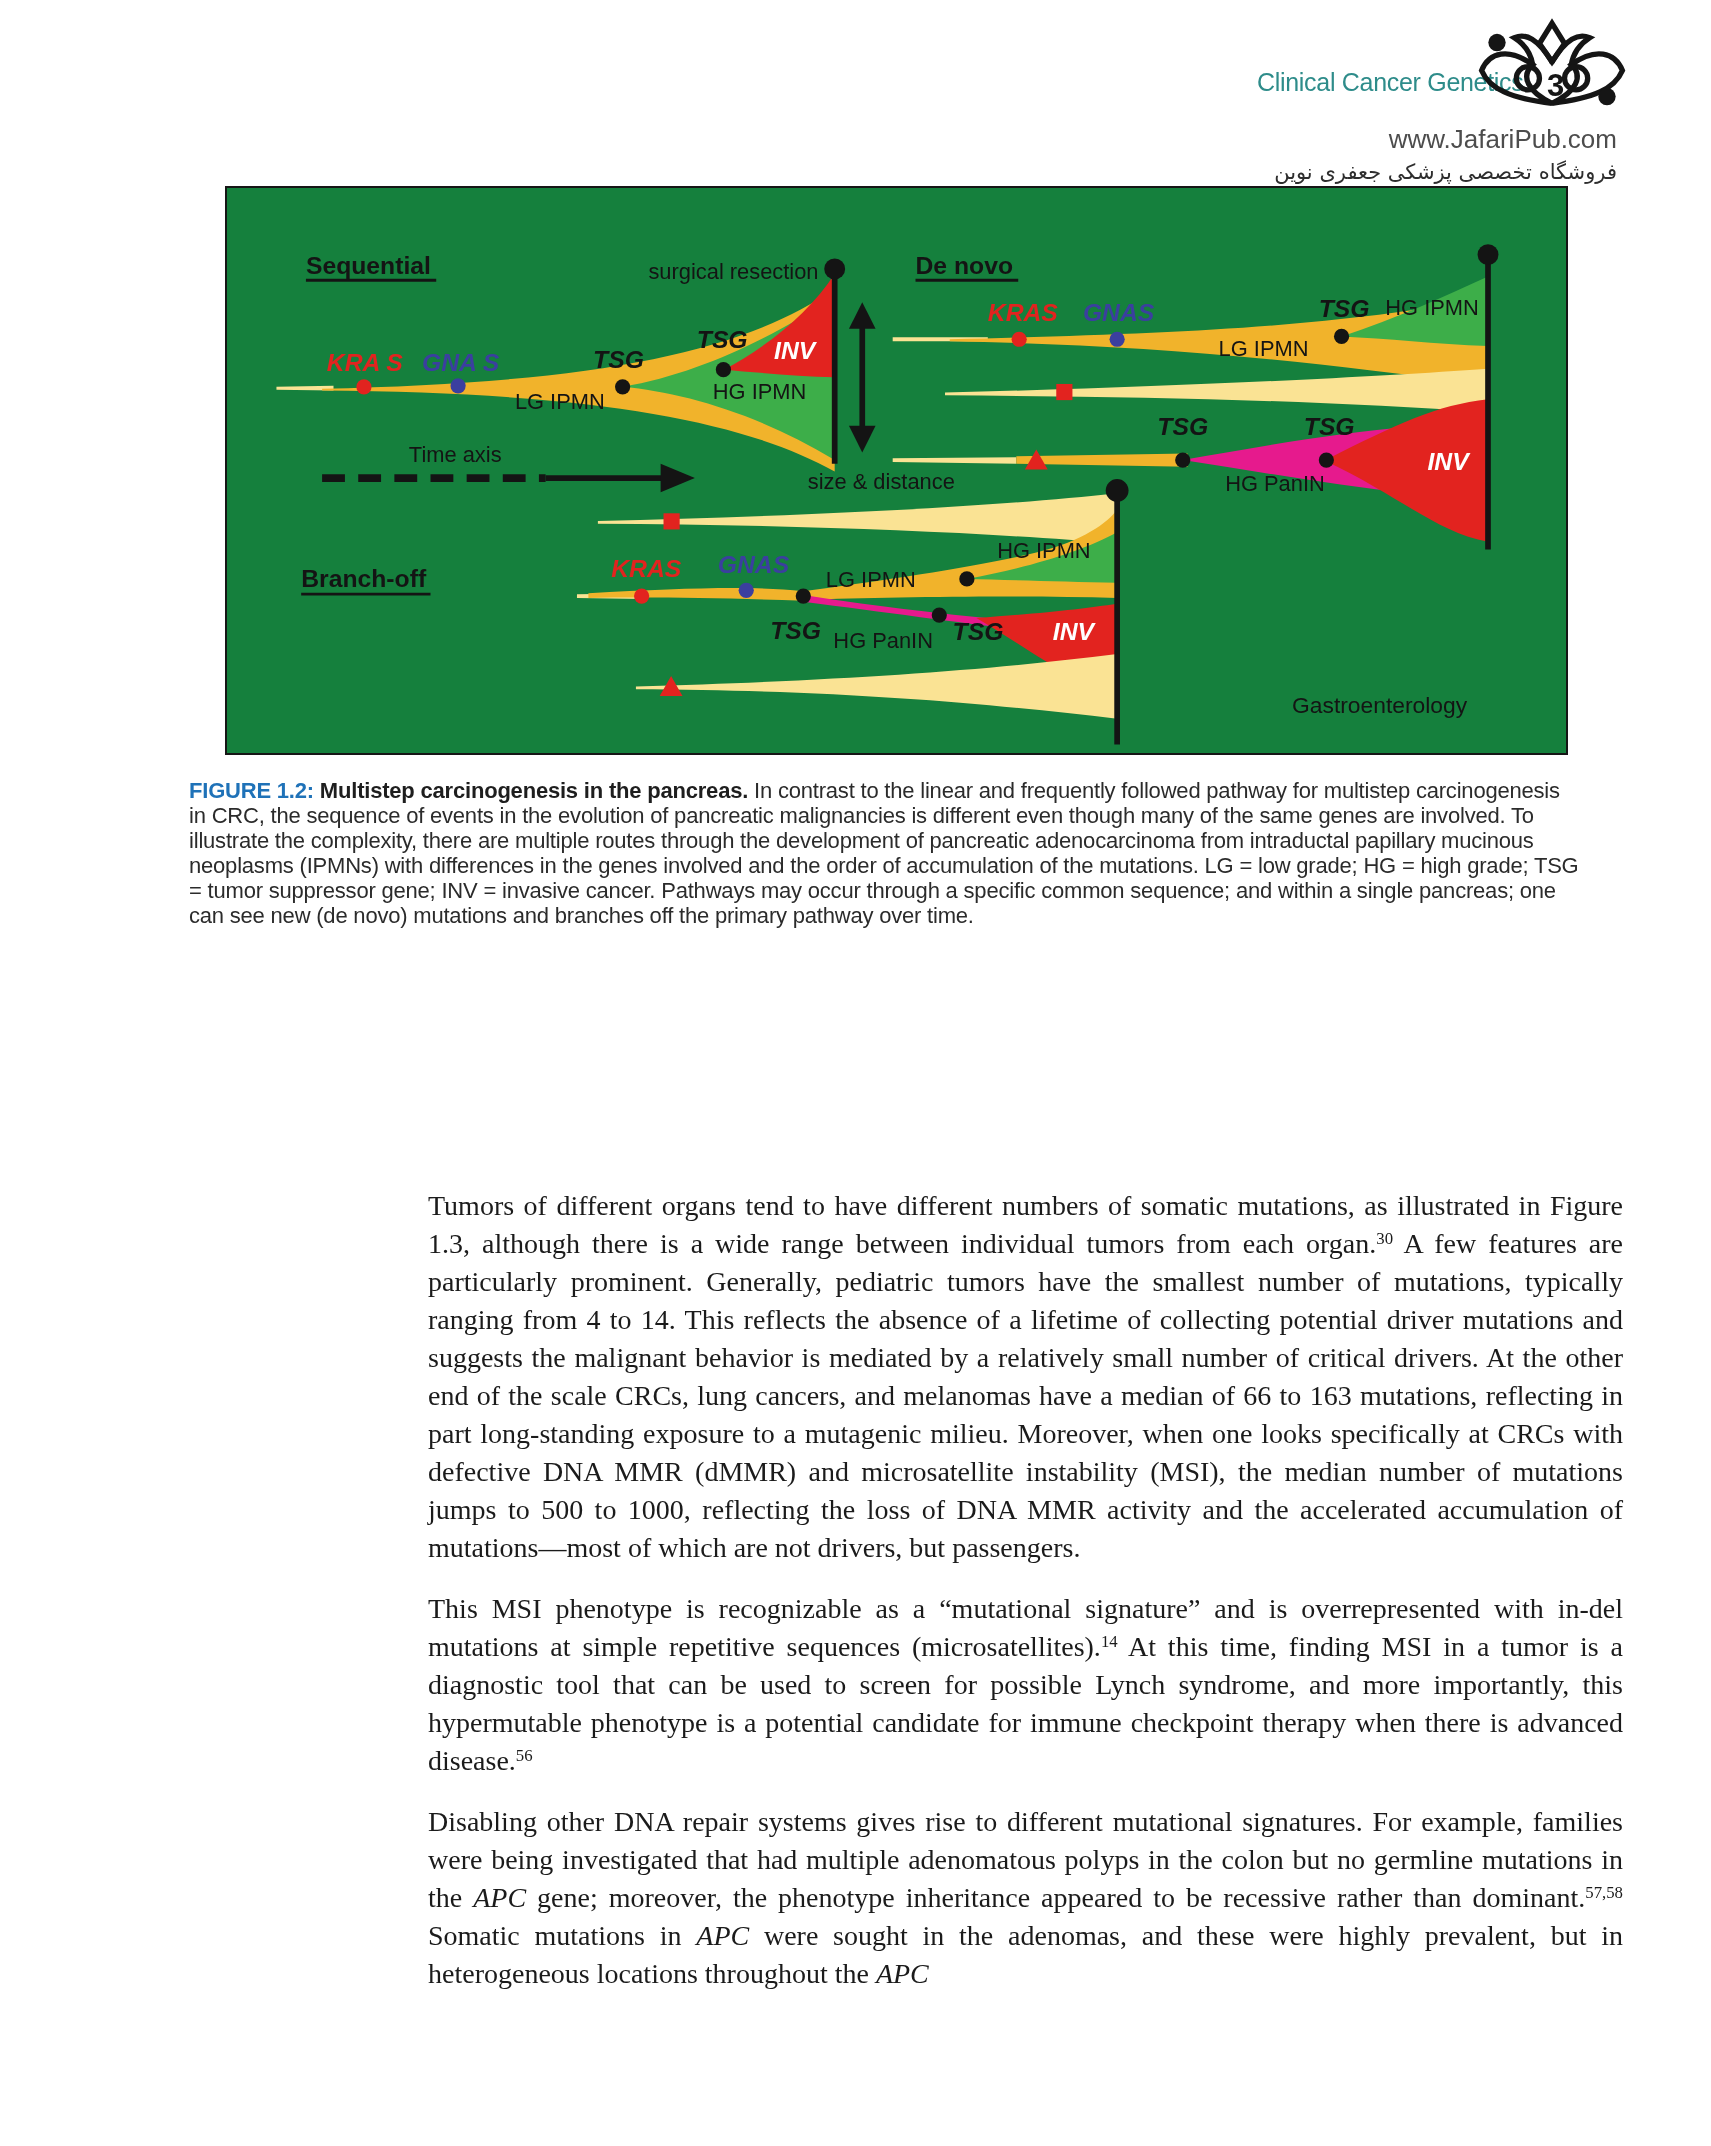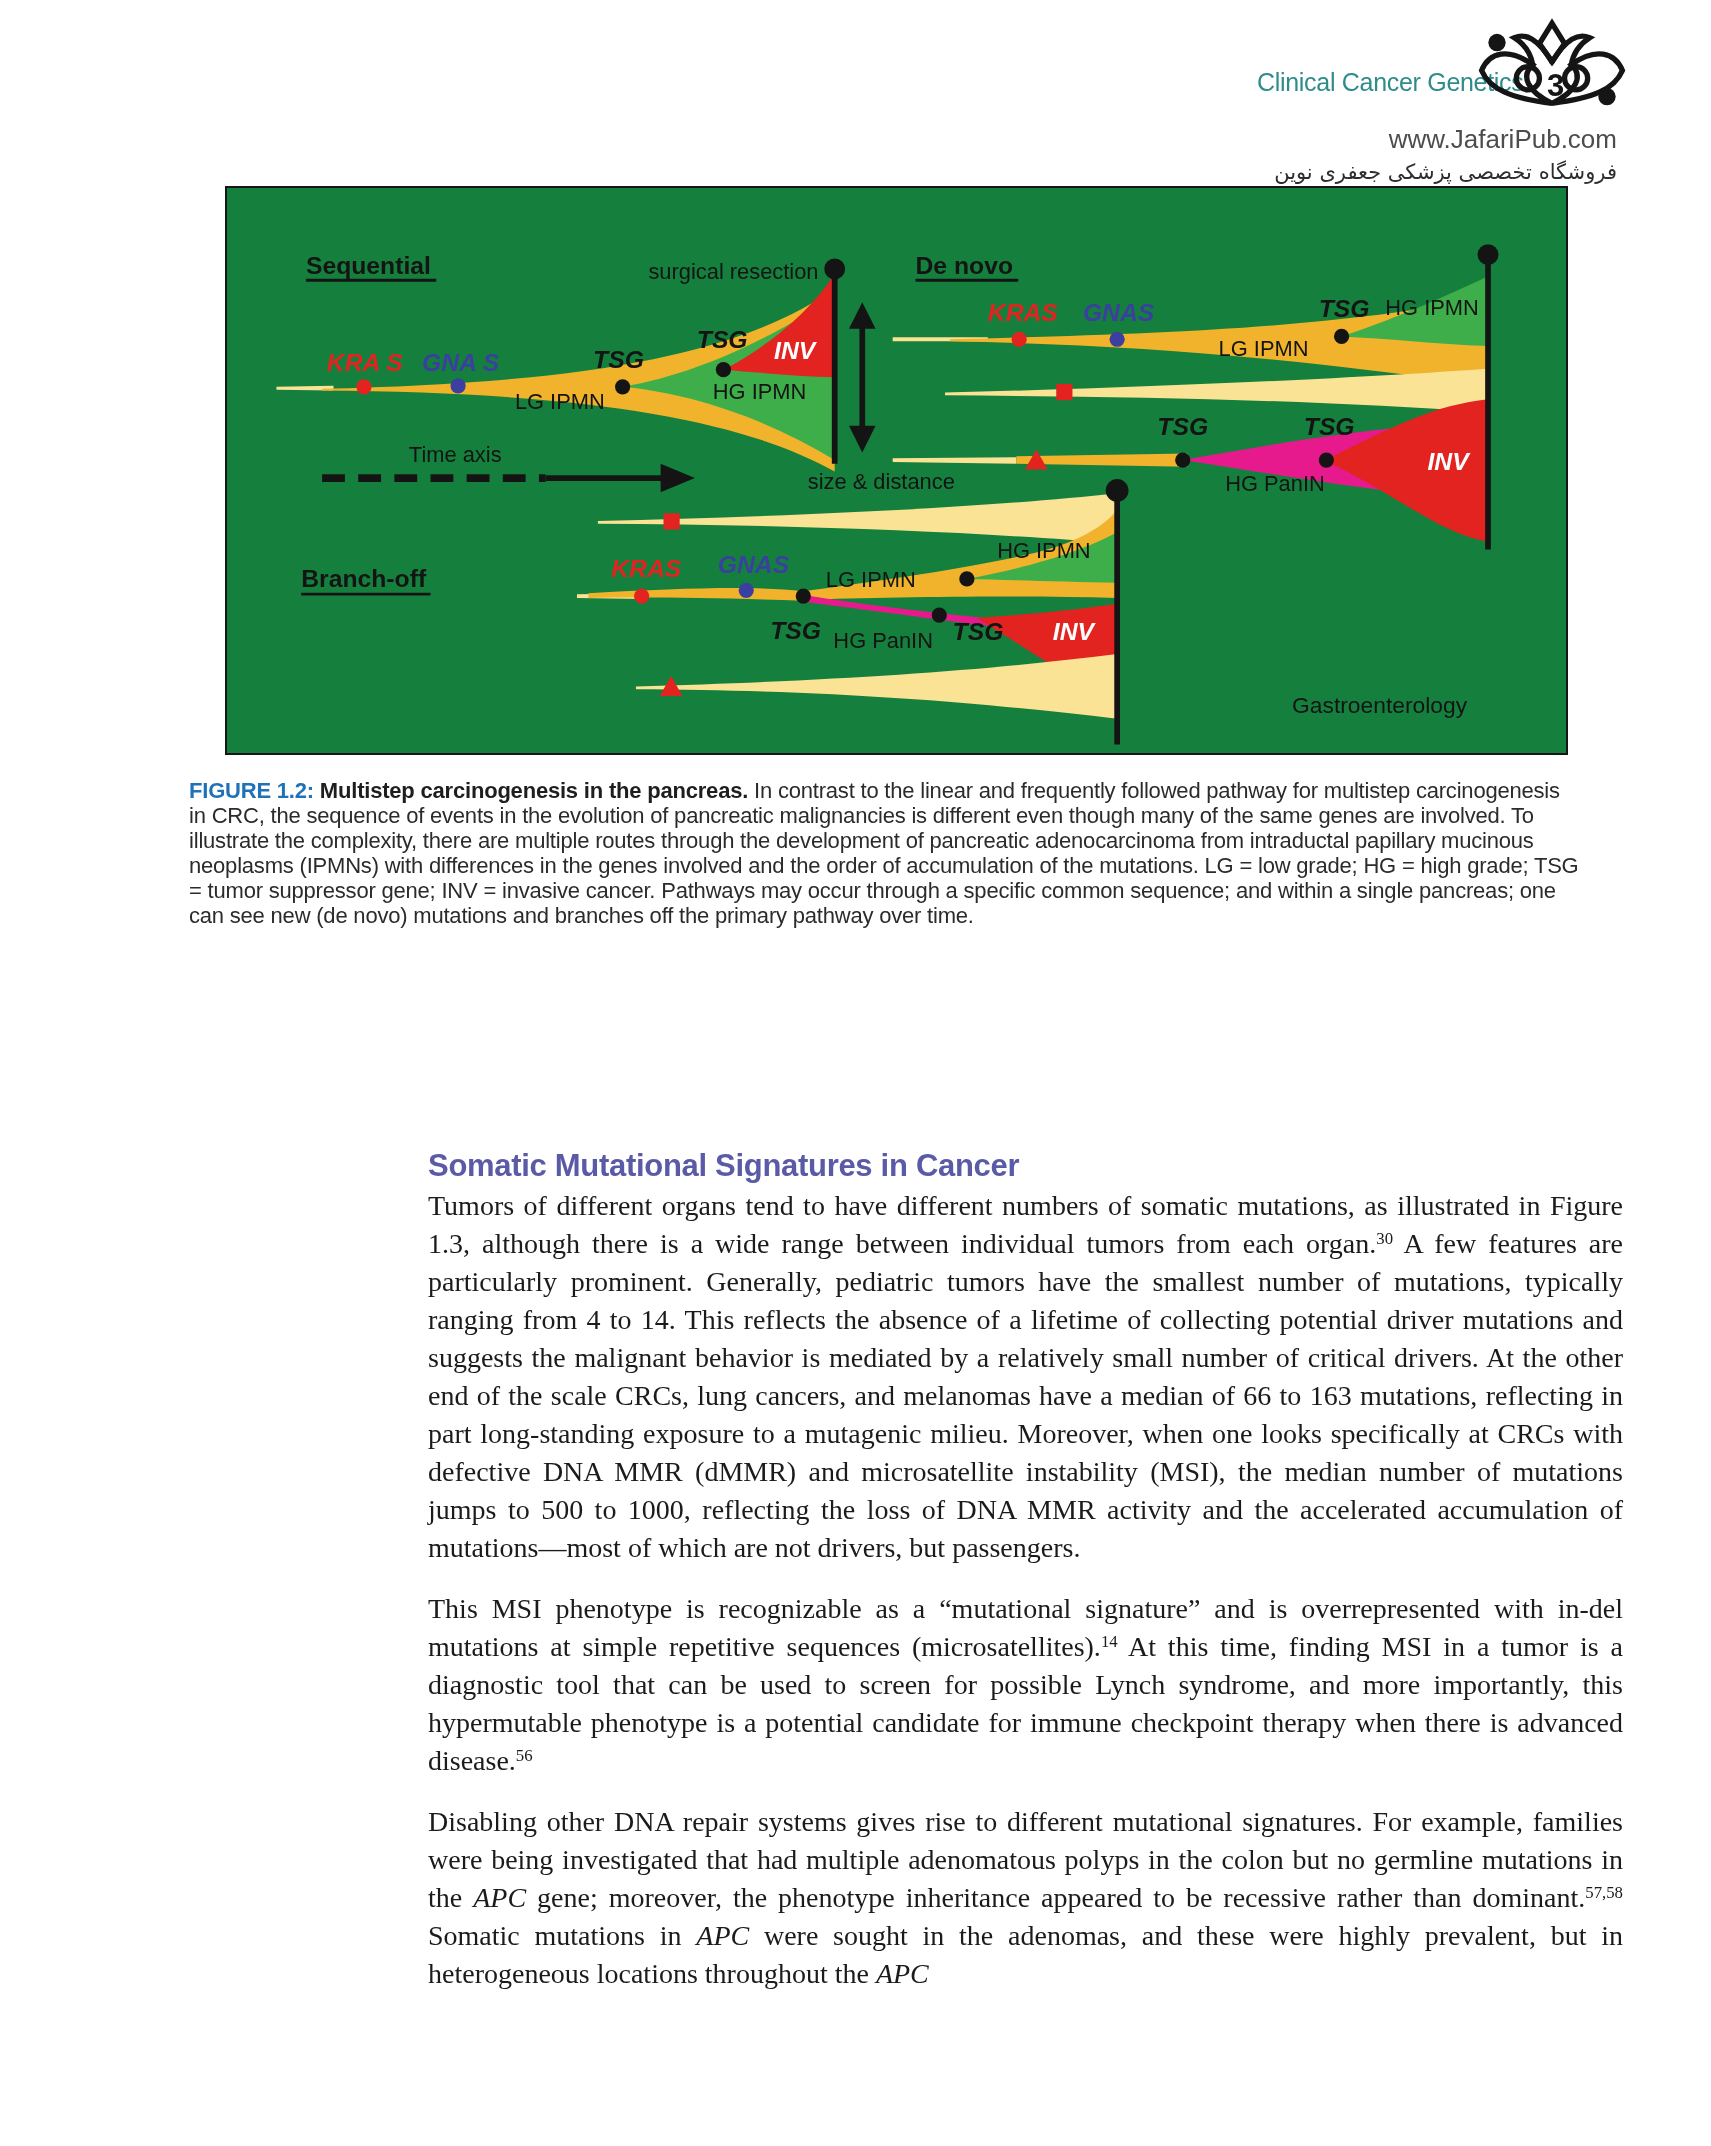--- a/index.html
+++ b/index.html
@@ -189,21 +189,20 @@
         <line x1="936" y1="318" x2="936" y2="585" stroke="#141414" stroke-width="6"></line>
         <circle cx="936" cy="318" r="12" class="ink"></circle>
       </g>
 
       <text x="1212" y="552" text-anchor="middle" class="t-journal">Gastroenterology</text>
     </svg>
   </div>
 
   <div class="caption"><span class="cap-label">FIGURE 1.2: </span><span class="cap-bold">Multistep carcinogenesis in the pancreas. </span><span>In contrast to the linear and frequently followed pathway for multistep carcinogenesis in CRC, the sequence of events in the evolution of pancreatic malignancies is different even though many of the same genes are involved. To illustrate the complexity, there are multiple routes through the development of pancreatic adenocarcinoma from intraductal papillary mucinous neoplasms (IPMNs) with differences in the genes involved and the order of accumulation of the mutations. LG = low grade; HG = high grade; TSG = tumor suppressor gene; INV = invasive cancer. Pathways may occur through a specific common sequence; and within a single pancreas; one can see new (de novo) mutations and branches off the primary pathway over time.</span></div>
 
-  <h2 class="section-heading">Somatic Mutational Signatures in Cancer</h2>
 
   <div class="bodytext">
     <p><span>Tumors of different organs tend to have different numbers of somatic mutations, as illustrated in Figure 1.3, although there is a wide range between individual tumors from each organ.</span><sup>30</sup><span> A few features are particularly prominent. Generally, pediatric tumors have the smallest number of mutations, typically ranging from 4 to 14. This reflects the absence of a lifetime of collecting potential driver mutations and suggests the malignant behavior is mediated by a relatively small number of critical drivers. At the other end of the scale CRCs, lung cancers, and melanomas have a median of 66 to 163 mutations, reflecting in part long-standing exposure to a mutagenic milieu. Moreover, when one looks specifically at CRCs with defective DNA MMR (dMMR) and microsatellite instability (MSI), the median number of mutations jumps to 500 to 1000, reflecting the loss of DNA MMR activity and the accelerated accumulation of mutations—most of which are not drivers, but passengers.</span></p>
     <p><span>This MSI phenotype is recognizable as a “mutational signature” and is overrepresented with in-del mutations at simple repetitive sequences (microsatellites).</span><sup>14</sup><span> At this time, finding MSI in a tumor is a diagnostic tool that can be used to screen for possible Lynch syndrome, and more importantly, this hypermutable phenotype is a potential candidate for immune checkpoint therapy when there is advanced disease.</span><sup>56</sup></p>
     <p><span>Disabling other DNA repair systems gives rise to different mutational signatures. For example, families were being investigated that had multiple adenomatous polyps in the colon but no germline mutations in the </span><span style="font-style: italic;">APC</span><span> gene; moreover, the phenotype inheritance appeared to be recessive rather than dominant.</span><sup>57,58</sup><span> Somatic mutations in </span><span style="font-style: italic;">APC</span><span> were sought in the adenomas, and these were highly prevalent, but in heterogeneous locations throughout the </span><span style="font-style: italic;">APC</span></p>
   </div>
 
 </div>
 
 

